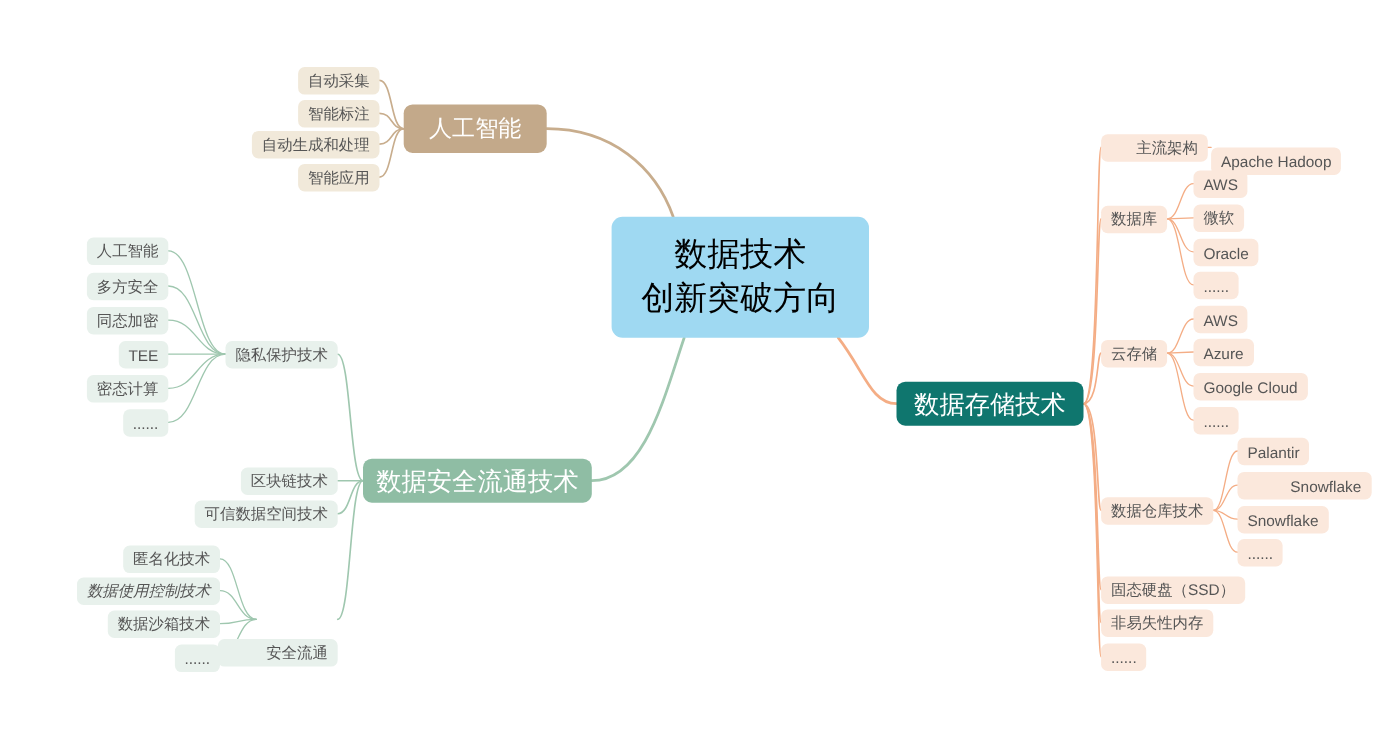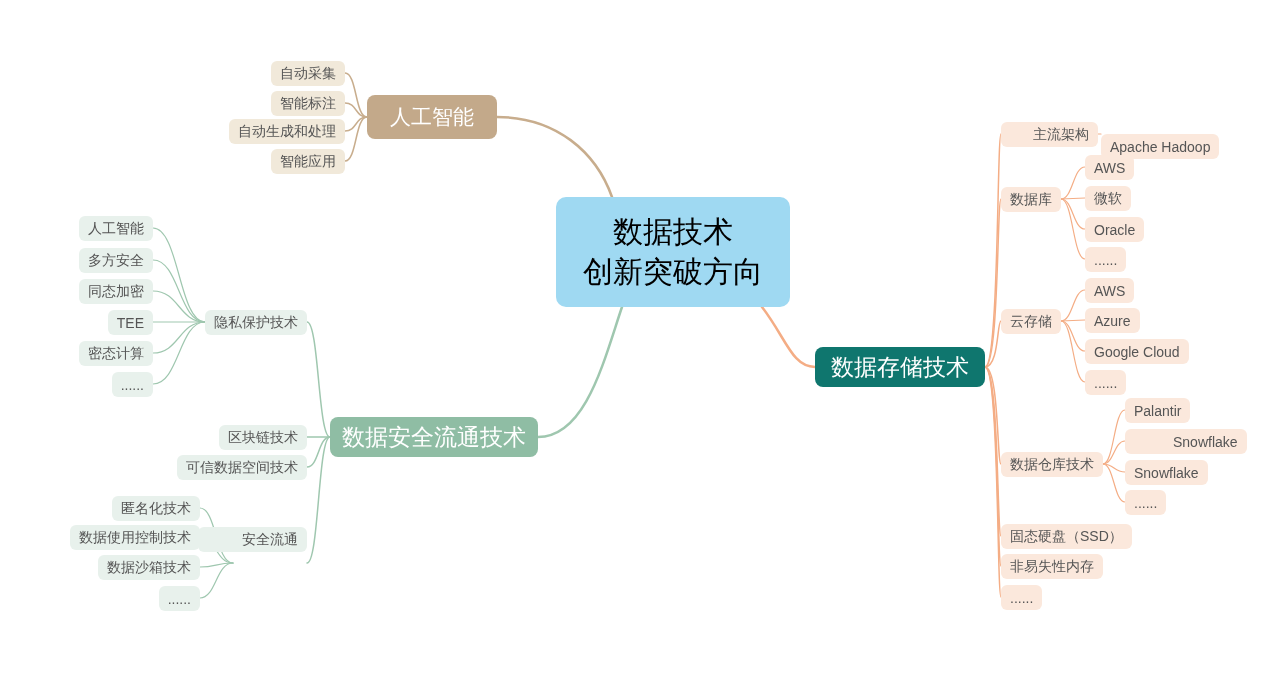--- a/index.html
+++ b/index.html
@@ -112,23 +112,23 @@
   <div class="node branch branch-sec">数据安全流通技术</div>
   <div class="node pill grn" style="right:960px;top:310px;">隐私保护技术</div>
   <div class="node pill grn" style="right:1114px;top:216px;">人工智能</div>
   <div class="node pill grn" style="right:1114px;top:248px;">多方安全</div>
   <div class="node pill grn" style="right:1114px;top:279px;">同态加密</div>
   <div class="node pill grn" style="right:1114px;top:310px;">TEE</div>
   <div class="node pill grn" style="right:1114px;top:341px;">密态计算</div>
   <div class="node pill grn" style="right:1114px;top:372px;">......</div>
   <div class="node pill grn" style="right:960px;top:425px;">区块链技术</div>
   <div class="node pill grn" style="right:960px;top:455px;">可信数据空间技术</div>
-  <div class="node pill grn" style="right:960px;top:527px;padding-left:44px;">安全流通</div>
+  <div class="node pill grn" style="right:960px;top:581px;padding-left:44px;">安全流通</div>
   <div class="node pill grn" style="right:1067px;top:496px;">匿名化技术</div>
-  <div class="node pill grn" style="right:1067px;top:525px;">数据使用控制技术</div>
+  <div class="node pill grn" style="right:1067px;top:525px;font-style:italic;">数据使用控制技术</div>
   <div class="node pill grn" style="right:1067px;top:555px;">数据沙箱技术</div>
   <div class="node pill grn" style="right:1067px;top:586px;">......</div>
 
   <div class="node branch branch-sto">数据存储技术</div>
   <div class="node pill org" style="left:1001px;top:122px;padding-left:32px;">主流架构</div>
   <div class="node pill org" style="left:1101px;top:122px;margin-top:12px;">Apache Hadoop</div>
   <div class="node pill org" style="left:1001px;top:187px;">数据库</div>
   <div class="node pill org" style="left:1085px;top:155px;">AWS</div>
   <div class="node pill org" style="left:1085px;top:186px;">微软</div>
   <div class="node pill org" style="left:1085px;top:217px;">Oracle</div>

